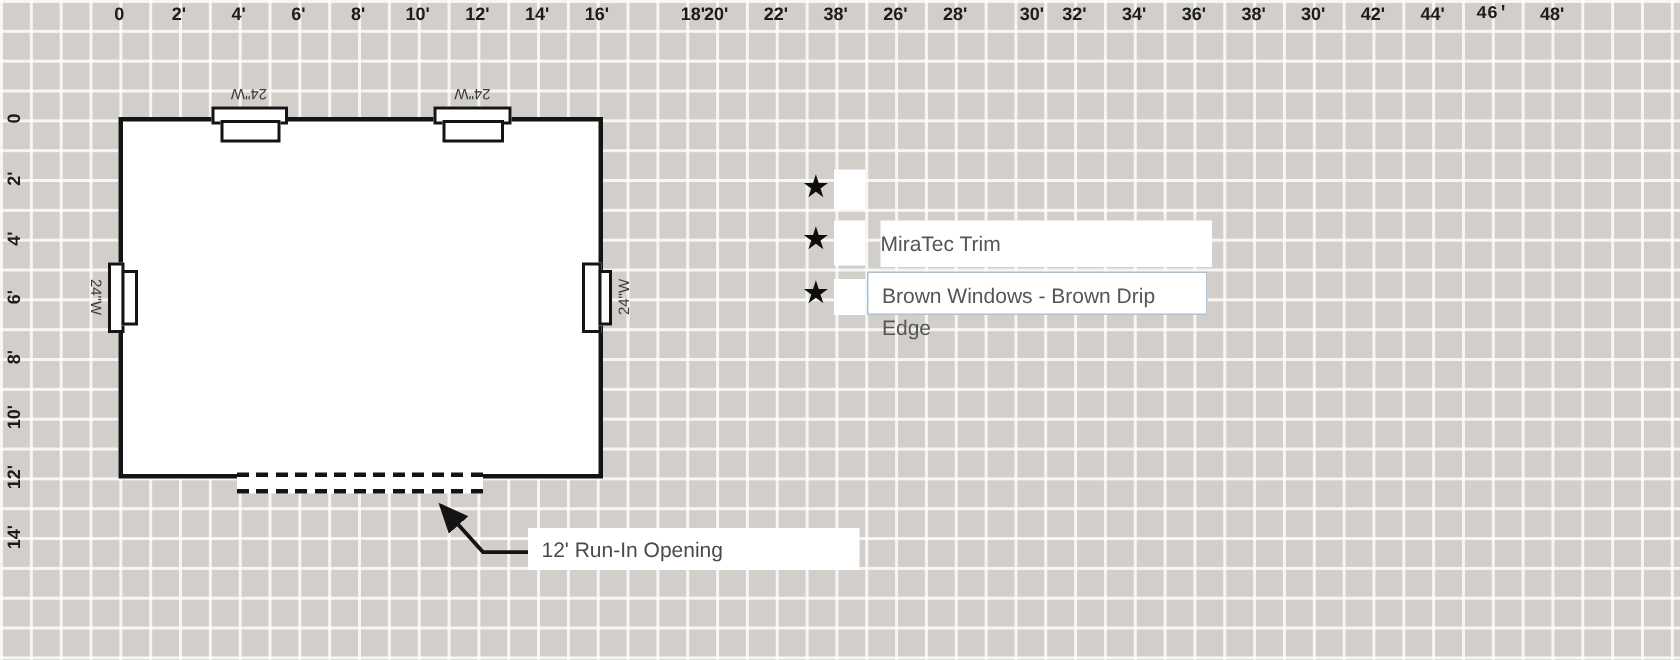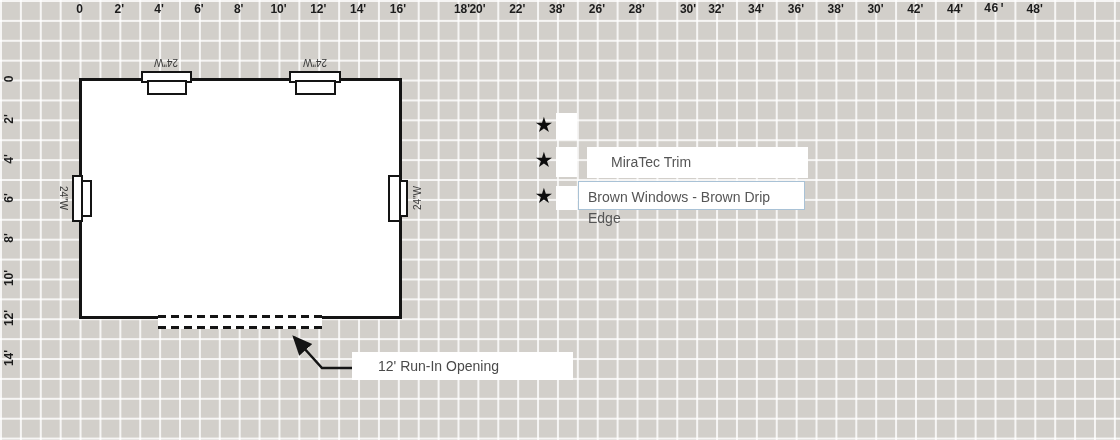--- a/index.html
+++ b/index.html
@@ -50,36 +50,36 @@
   .dash{
     position:absolute;left:0;right:0;height:3px;
     background-image:repeating-linear-gradient(90deg,#141414 0,#141414 8px,transparent 8px,transparent 13px);
   }
   .dash-top{top:0;}
   .dash-bottom{bottom:0;}
   .arrow-svg{position:absolute;left:0;top:0;z-index:3;pointer-events:none;}
   .callout-box{
     position:absolute;left:352px;top:352px;width:221px;height:28px;
     background:#ffffff;z-index:2;font-size:14px;color:#4a4a4a;
-    line-height:28px;padding-left:26px;box-sizing:border-box;white-space:nowrap;
+    line-height:28px;padding-left:9px;box-sizing:border-box;white-space:nowrap;
   }
   
   .legend-star{
     position:absolute;left:532px;width:24px;text-align:center;
     font-size:21px;color:#0d0d0d;line-height:22px;z-index:2;
   }
   .ls1{top:114px;} .ls2{top:149px;} .ls3{top:185px;}
   .legend-swatch{position:absolute;left:556px;width:21px;background:#ffffff;z-index:2;}
   .lb1{top:113px;height:27px;} .lb2{top:147px;height:30px;} .lb3{top:186px;height:24px;}
   .legend-text{
     position:absolute;background:#ffffff;z-index:2;font-size:14px;color:#555555;
     box-sizing:border-box;
   }
   .lt1{left:584px;top:114px;width:218px;height:26px;line-height:26px;padding-left:8px;white-space:nowrap;}
-  .lt2{left:587px;top:147px;width:221px;height:31px;line-height:31px;padding-left:24px;white-space:nowrap;}
+  .lt2{left:587px;top:147px;width:221px;height:31px;line-height:31px;padding-left:0;white-space:nowrap;}
   .lt3{left:578px;top:181px;width:227px;height:29px;line-height:21px;
        padding:5px 22px 0 9px;border:1px solid #a9c2d6;overflow:visible;}
 </style>
 </head>
 <body>
 
 <div class="canvas">
 
   <div id="ruler-top">
       <span class="ruler-label" style="left: 79.5px; top: 9px; transform: translate(-50%, -50%);">0</span>

